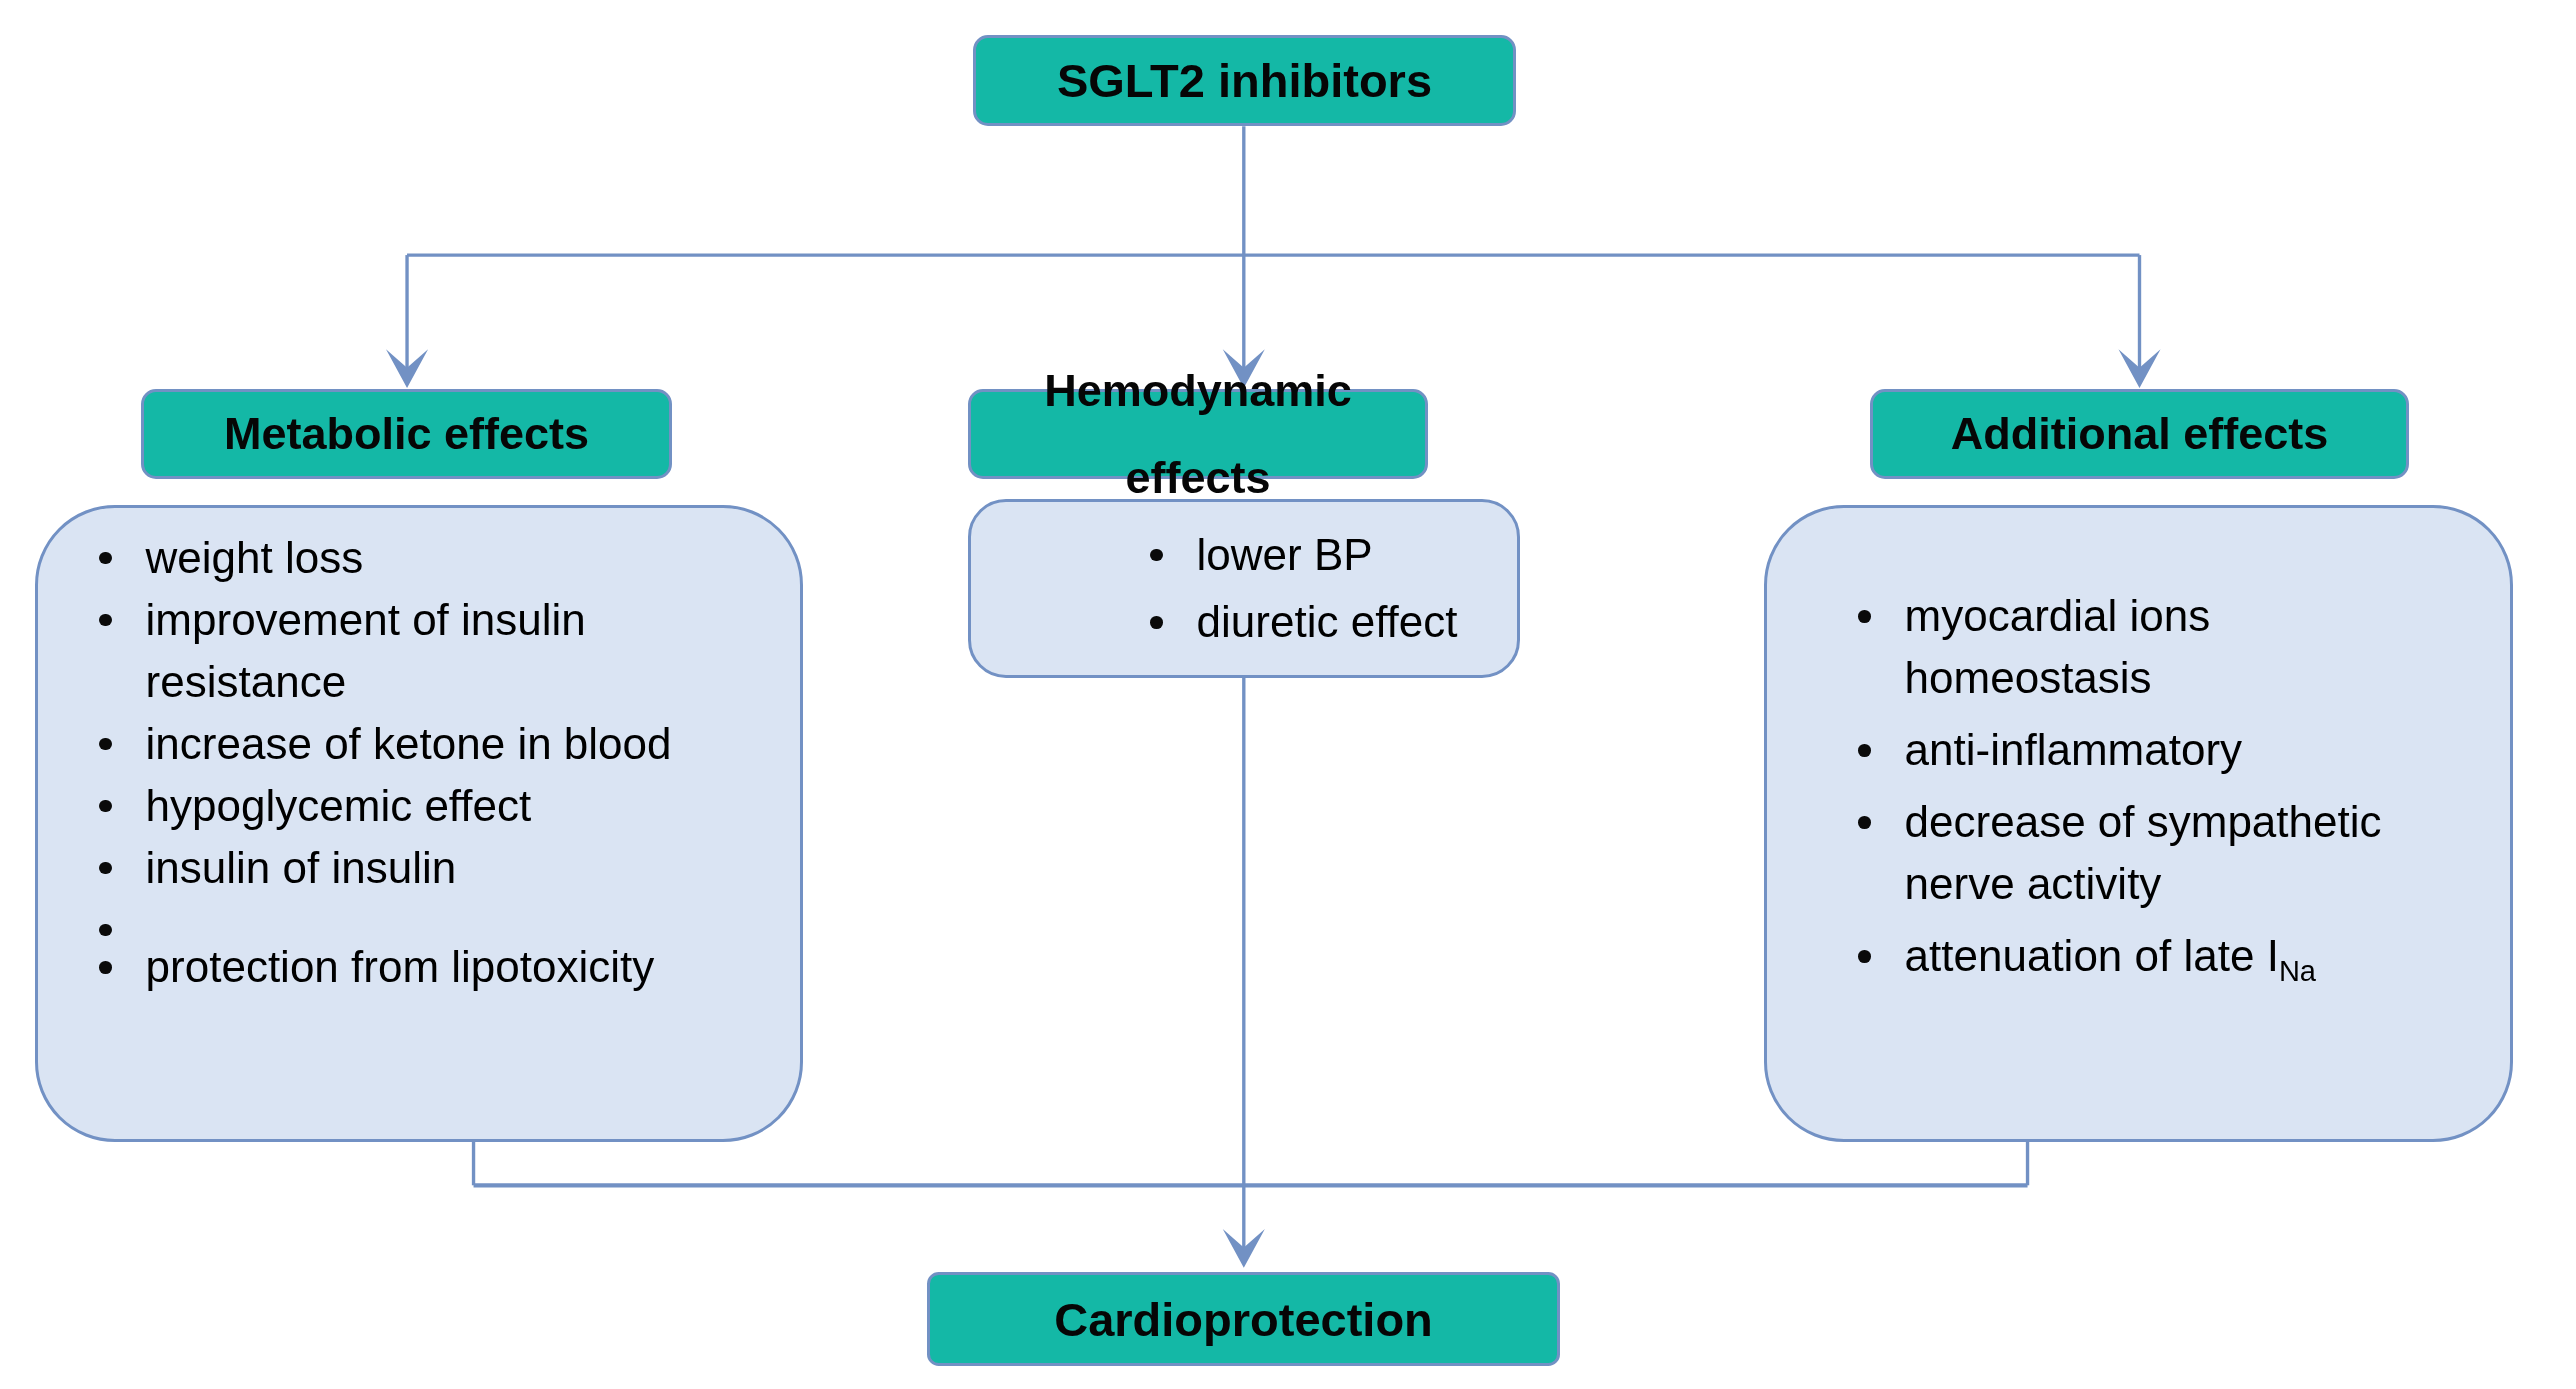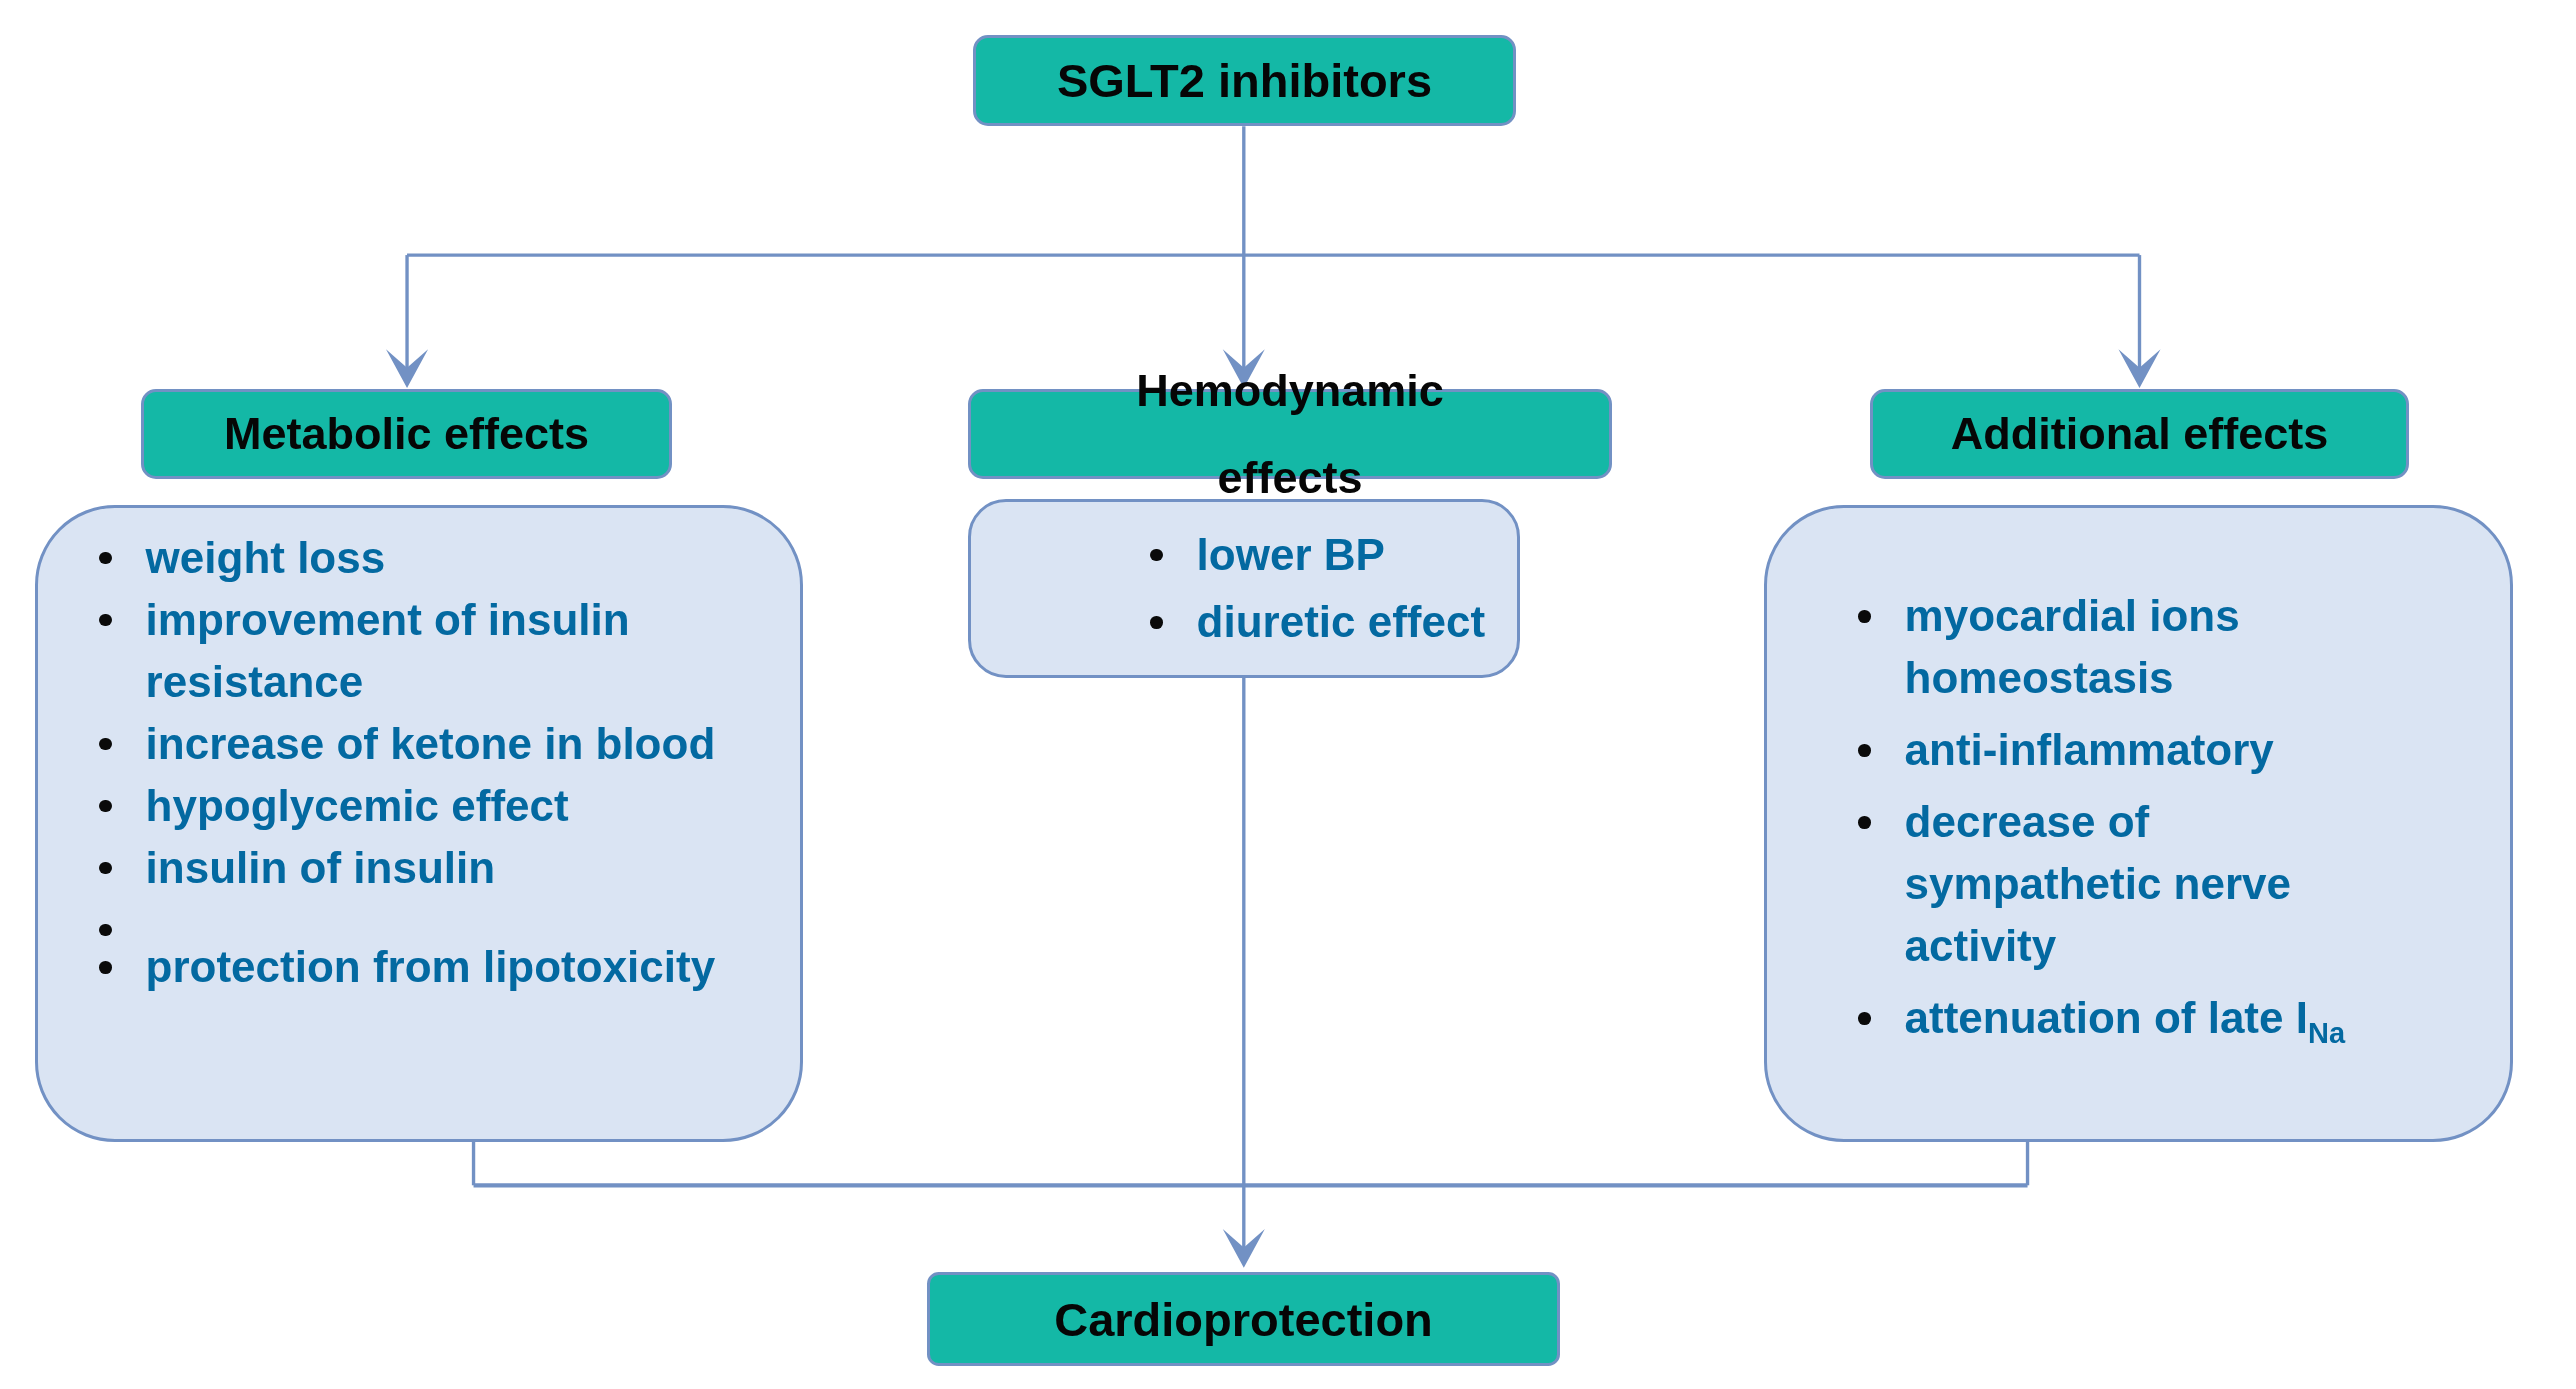--- a/index.html
+++ b/index.html
@@ -11,33 +11,33 @@
         box-sizing:border-box;display:flex;align-items:center;justify-content:center;
         text-align:center;}
   .node .lbl{font-weight:700;color:#060606;}
   
   .n-top{left:973px;top:35px;width:543px;height:91px;border-radius:15px;}
   .n-top .lbl{font-size:47px;}
   
   .hdr{top:389px;height:90px;border-radius:15px;flex-direction:column;line-height:46px;}
   .hdr .lbl{font-size:45px;line-height:46px;}
   .h-met{left:141px;width:531px;}
-  .h-hem{left:968px;width:644px;gap:41px;}
+  .h-hem{left:968px;width:460px;gap:41px;}
   .h-add{left:1870px;width:539px;}
   
   .list{position:absolute;z-index:2;background:#dae4f3;border:3.4px solid #7291c4;
         box-sizing:border-box;}
   .l-met{left:35px;top:505px;width:768px;height:637px;border-radius:80px;}
   .l-hem{left:968px;top:499px;width:552px;height:179px;border-radius:38px;}
   .l-add{left:1764px;top:505px;width:749px;height:637px;border-radius:80px;}
   ul.blist{list-style:none;margin:0;padding:0;}
   ul.blist li{display:flex;align-items:flex-start;}
   .dot{width:12.6px;height:12.6px;border-radius:50%;background:#0a0a0a;flex:none;
        margin:25px 34px 0 0;}
-  .txt{font-size:44px;line-height:62px;color:#0369a1;font-weight:bold;}
+  .txt{font-size:44px;line-height:62px;color:#000000;}
   .txt sub{font-size:29px;line-height:0;}
   .l-met ul.blist{padding:18.5px 0 0 61px;}
   .l-met .txt{max-width:573px;}
   .l-hem{display:flex;align-items:center;}
   .l-hem ul.blist{padding-left:179px;}
   .l-hem li{margin:5.9px 0;}
   .l-add ul.blist{padding:77px 0 0 91px;}
   .l-add li{margin-bottom:10px;}
   .l-add .txt{max-width:505px;}
   

